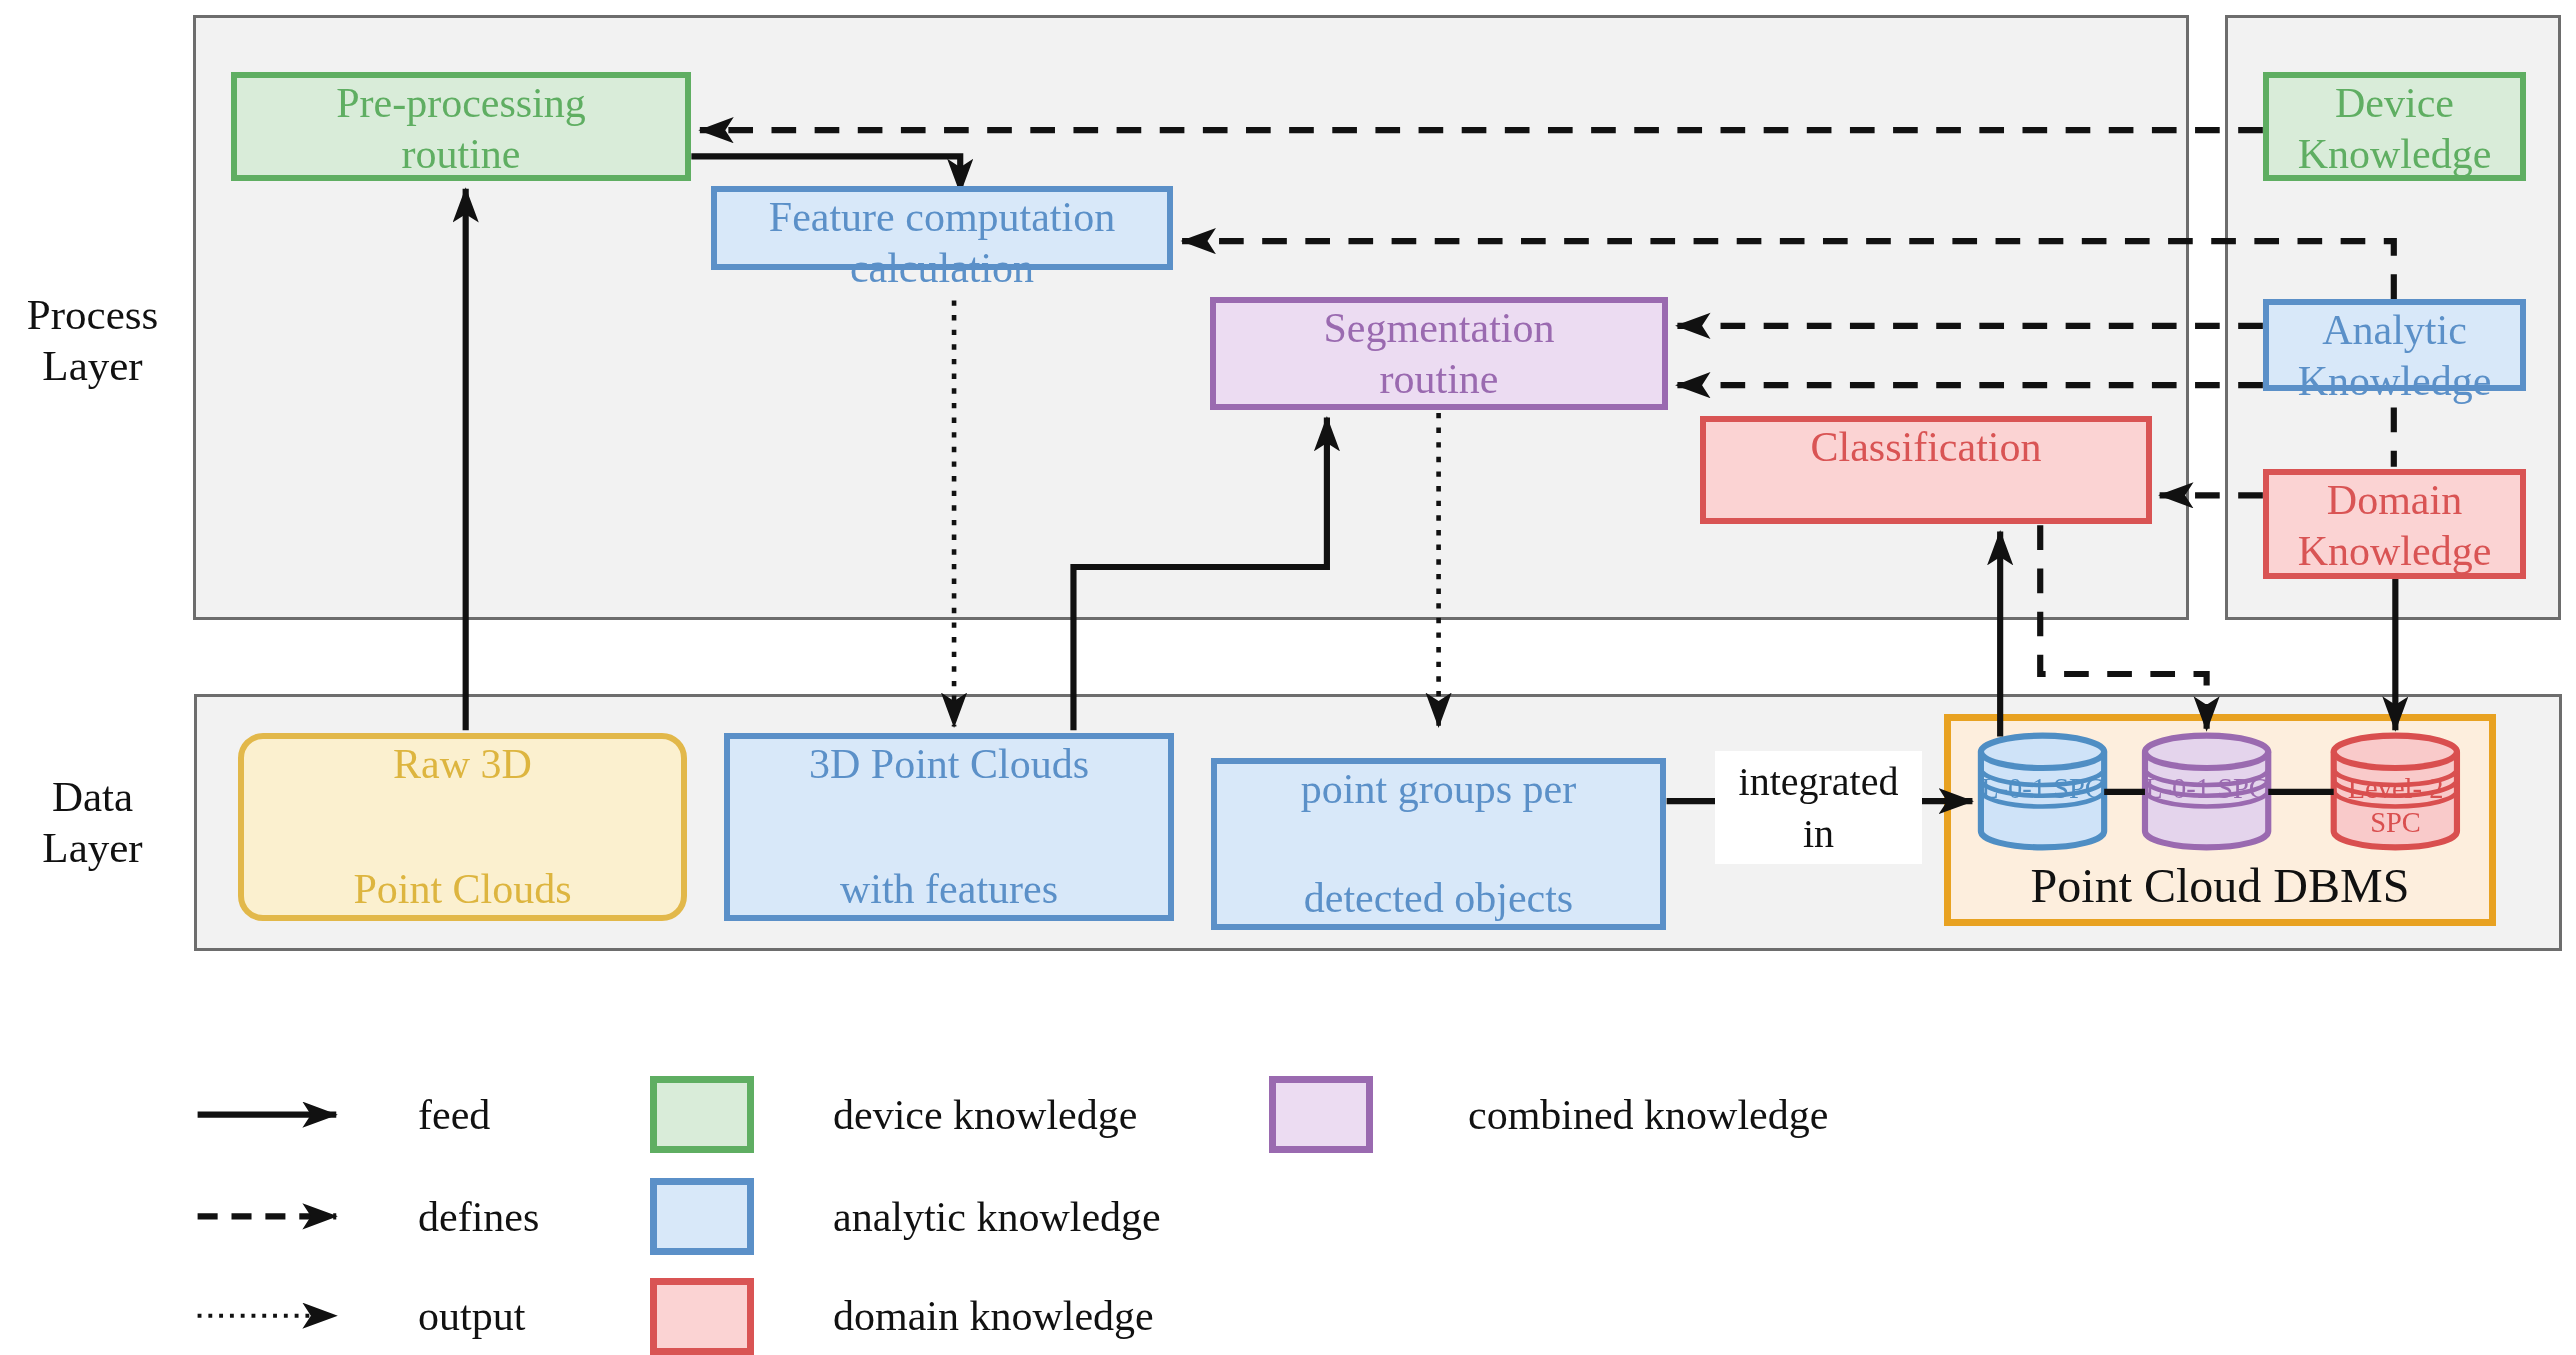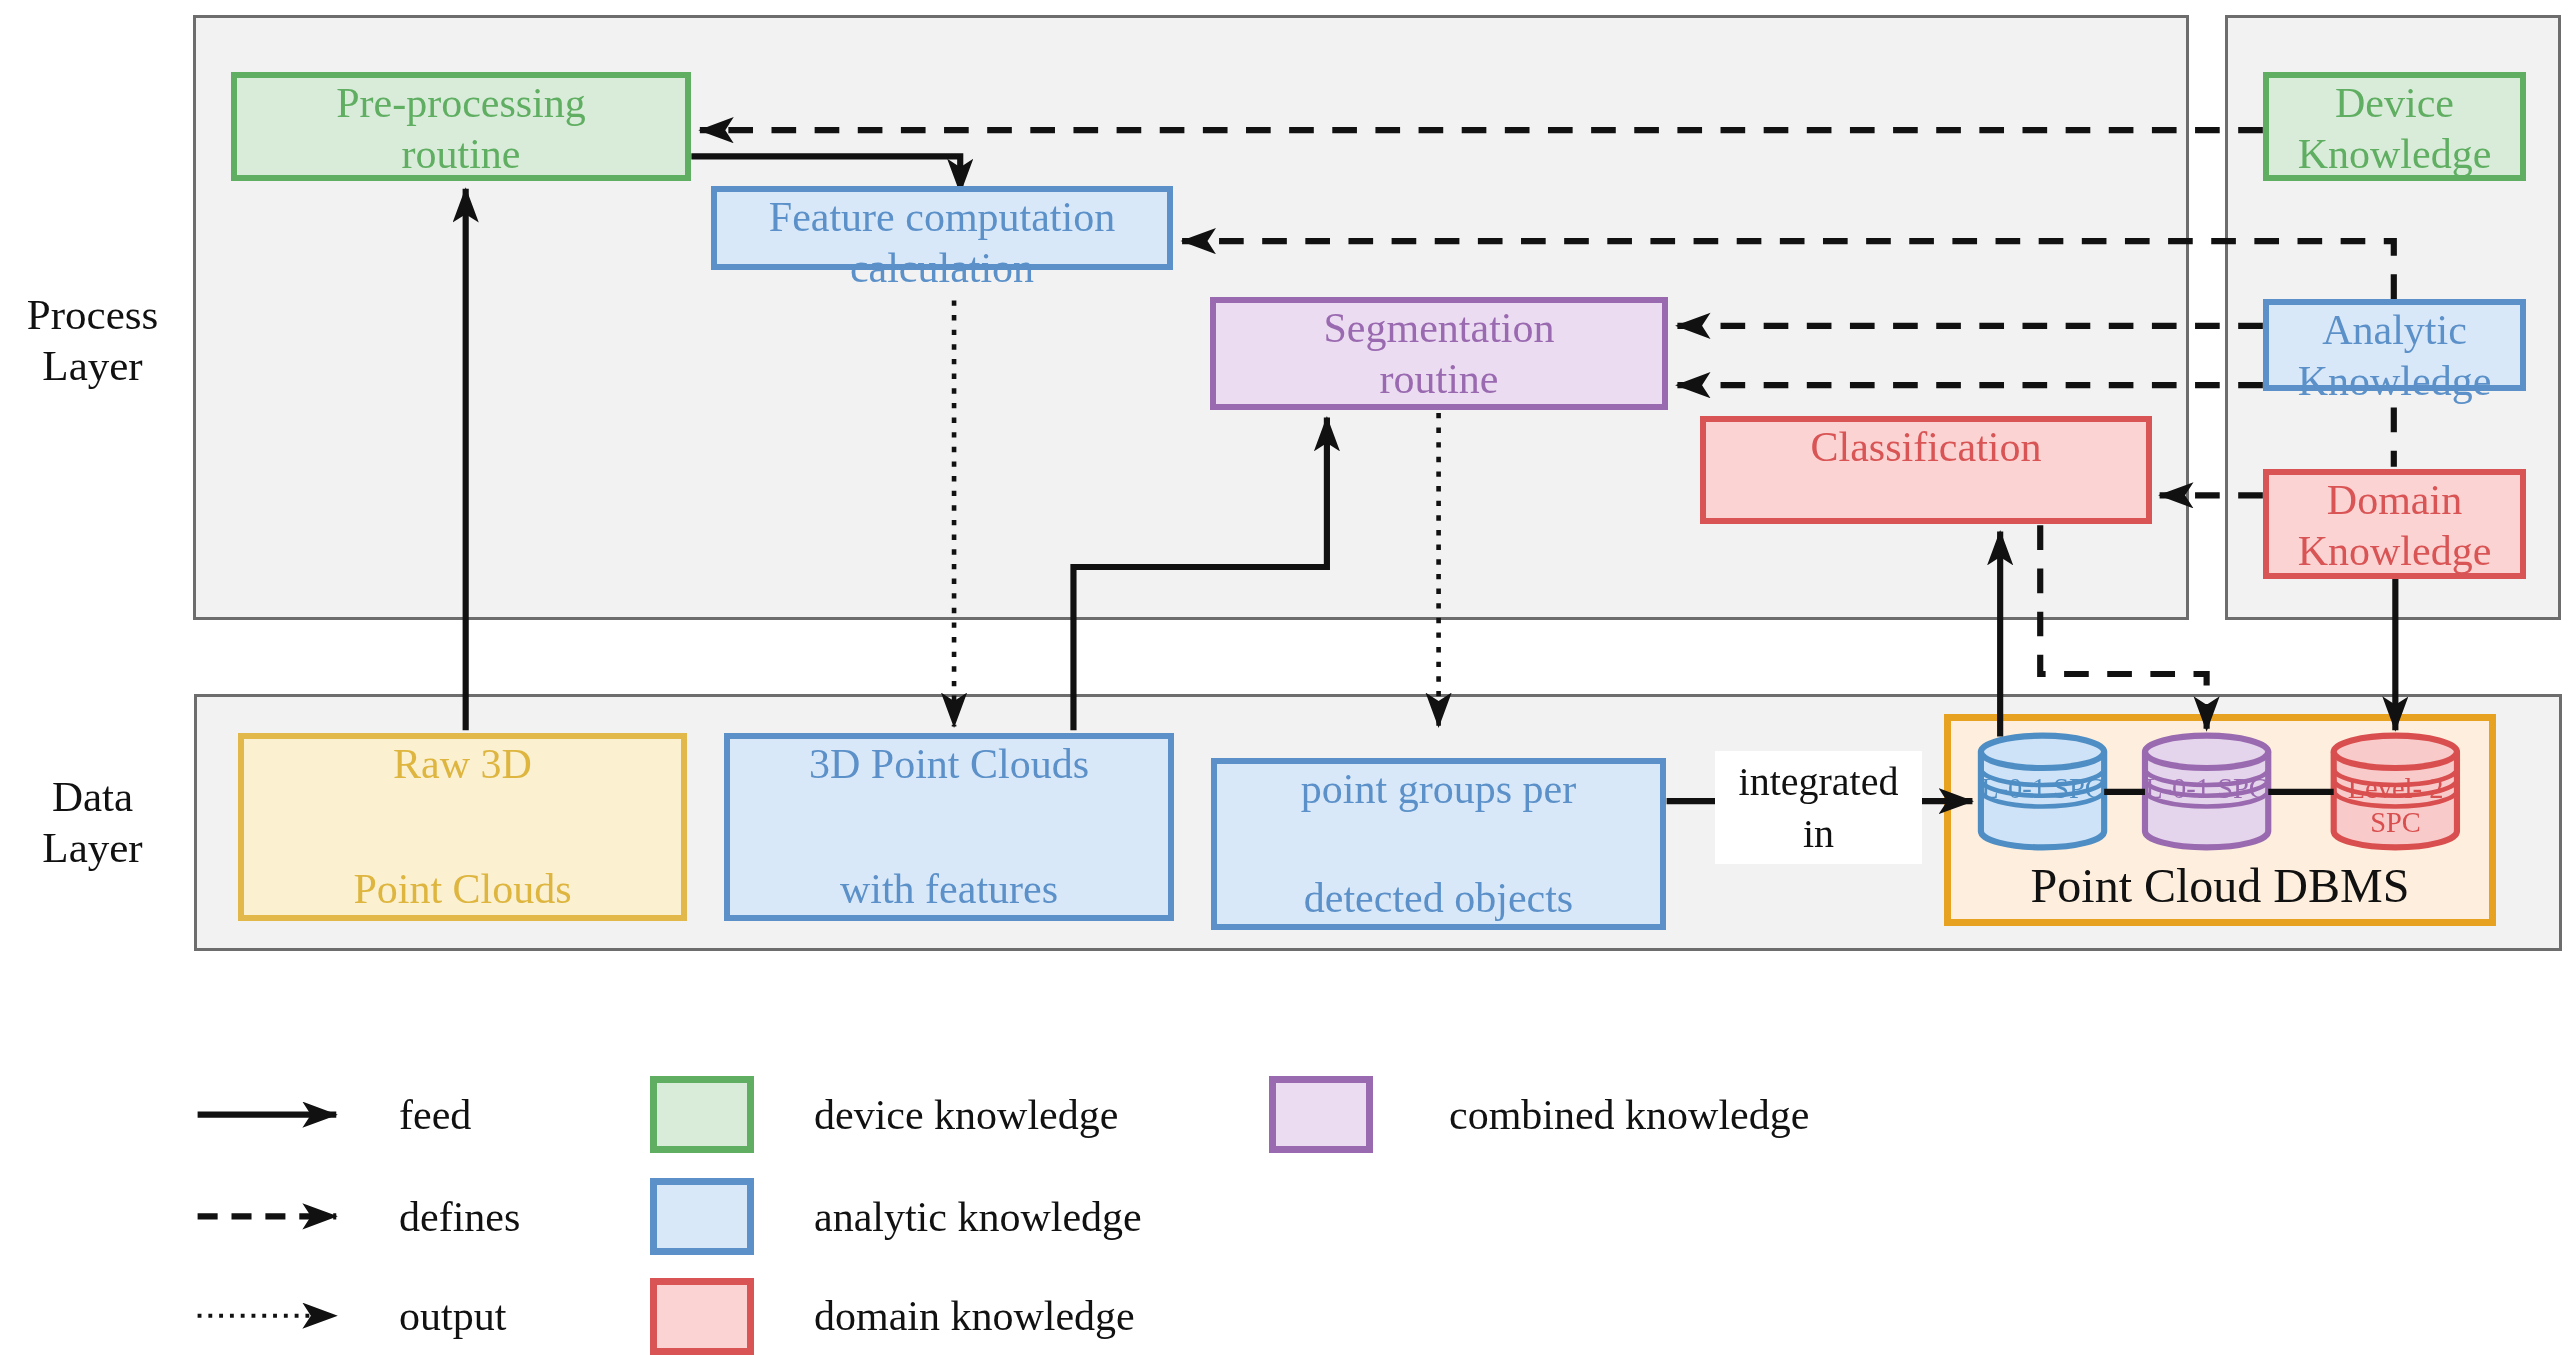--- a/index.html
+++ b/index.html
@@ -39,21 +39,21 @@
     position:absolute;left:0;width:185px;z-index:4;text-align:center;
     color:#111;font-size:43px;line-height:51px;
   }
   .edge-label{
     position:absolute;left:1715px;top:751px;width:207px;height:113px;z-index:4;
     background:#ffffff;display:flex;flex-direction:column;align-items:center;justify-content:center;
     color:#111;font-size:40px;line-height:52px;
   }
   svg.wires{position:absolute;left:0;top:0;z-index:3;}
   .legend-label{
-    position:absolute;z-index:4;color:#111;font-size:42px;line-height:54px;white-space:nowrap;
+    position:absolute;z-index:4;color:#111;font-size:42px;line-height:54px;white-space:nowrap;margin-left:19px;
   }
   .swatch{
     position:absolute;width:104px;height:77px;box-sizing:border-box;border:7px solid;z-index:4;
   }
   .sw-green{border-color:#5fae62;background:#d9ecd9;}
   .sw-blue{border-color:#5b90c8;background:#d8e8f9;}
   .sw-red{border-color:#d95454;background:#fbd3d3;}
   .sw-purple{border-color:#9a6ab0;background:#ecdcf2;}
 </style>
 </head>
@@ -154,21 +154,21 @@
   </div>
   <div class="node blue" style="left:2263px;top:299px;width:263px;height:92px;">
     <span>Analytic</span>
     <span>Knowledge</span>
   </div>
   <div class="node red" style="left:2263px;top:469px;width:263px;height:110px;">
     <span>Domain</span>
     <span>Knowledge</span>
   </div>
 
-  <div class="node yellow" style="left:238px;top:733px;width:449px;height:188px;">
+  <div class="node yellow" style="left:238px;top:733px;width:449px;height:188px;border-radius:25px;">
     <span>Raw 3D</span>
     <span>Point Clouds</span>
   </div>
   <div class="node blue" style="left:724px;top:733px;width:450px;height:188px;">
     <span>3D Point Clouds</span>
     <span>with features</span>
   </div>
   <div class="node blue" style="left:1211px;top:758px;width:455px;height:172px;">
     <span>point groups per</span>
     <span>detected objects</span>

